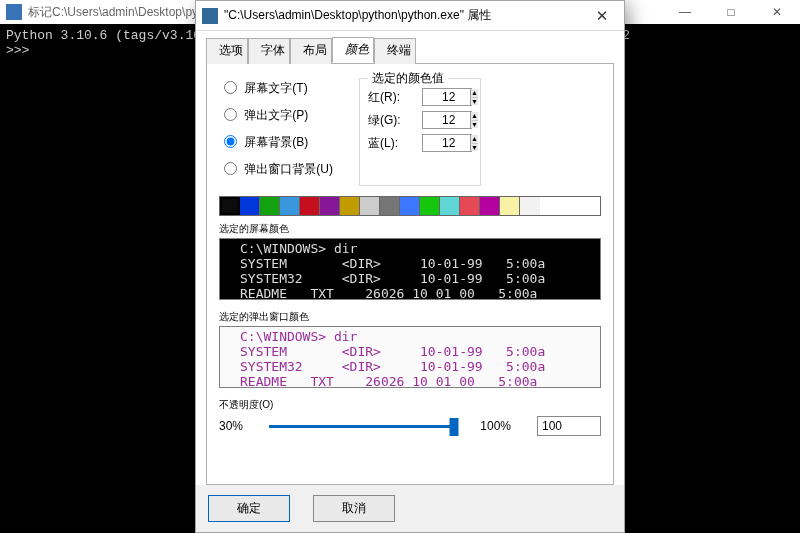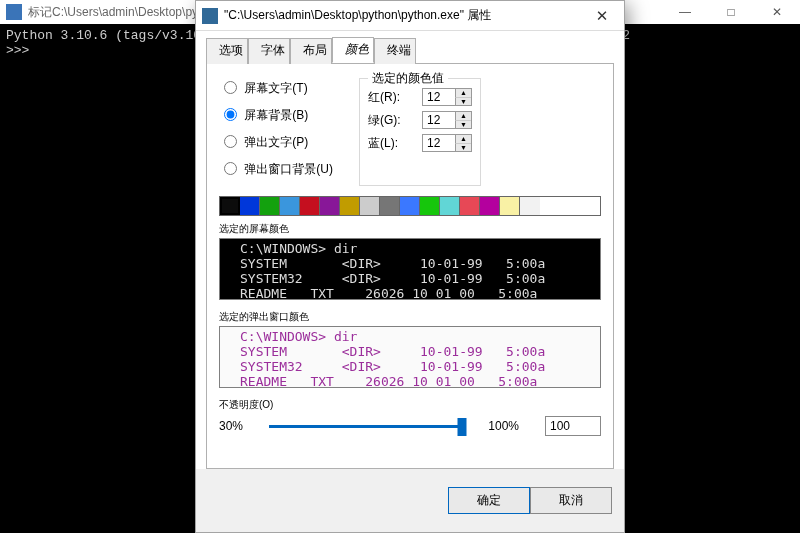--- a/index.html
+++ b/index.html
@@ -117,21 +117,21 @@
     position: absolute; top: -9px; left: 8px; background:#fff; padding:0 4px; font-size:12px;
   }
   .cv-row { display:flex; align-items:center; gap:8px; margin:5px 0; }
   .cv-row .lbl { width: 46px; }
   .spin {
     width: 50px;
     display:flex;
     border:1px solid #999;
   }
   .spin input {
-    width: 32px; border:none; text-align:left; padding:1px 4px; font-size:12px;
+    width: 32px; border:none; text-align:left; padding:1px 4px; font-size:12px;margin-left:15px;
   }
   .spin .btns { width:16px; display:flex; flex-direction:column; }
   .spin .btns div {
     flex:1; font-size:7px; line-height:7px; text-align:center; background:#e9e9e9; border-left:1px solid #999;
     cursor:pointer;
   }
   .spin .btns div:first-child { border-bottom:1px solid #ccc;}
   .swatches {
     display:flex;
     border:1px solid #666;
@@ -168,25 +168,25 @@
     position:relative;
   }
   .slider-fill {
     position:absolute; left:0; top:0; bottom:0; background:#0067c0;
   }
   .slider-thumb {
     position:absolute; top:-7px; width:9px; height:18px; background:#0067c0;
     transform:translateX(-50%);
   }
   .opacity-input {
-    width:56px; border:1px solid #888; padding:2px 4px; font-size:12px; text-align:left;
+    width:64px; border:1px solid #888; padding:2px 4px; font-size:12px; text-align:left;
   }
   .dlg-buttons {
-    display:flex; justify-content:flex-end; gap:0;
-    padding: 18px 12px;
+    display:flex; justify-content:flex-start; gap:23px;
+    padding: 10px 12px;
     background:#f0f0f0;
     border-top:none;
   }
   .dlg-buttons button {
     min-width: 82px;
     padding: 4px 10px;
     border:1px solid #888;
     background:#e9e9e9;
     font-size:12px;
     cursor:pointer;
@@ -225,26 +225,26 @@
 
   <div class="tabpage">
 
     <div class="topgrid">
       <div class="radios">
         <label>
           <input type="radio" name="target" style="">
           <span>屏幕文字(T)</span>
         </label>
         <label>
+          <input type="radio" name="target" style="">
+          <span>弹出文字(P)</span>
+        </label>
+        <label>
           <input type="radio" name="target" checked="" style="">
           <span>屏幕背景(B)</span>
-        </label>
-        <label>
-          <input type="radio" name="target" style="">
-          <span>弹出文字(P)</span>
         </label>
         <label>
           <input type="radio" name="target" style="">
           <span>弹出窗口背景(U)</span>
         </label>
       </div>
 
       <div class="colorvals">
         <span class="legend">选定的颜色值</span>
         <div class="cv-row">

